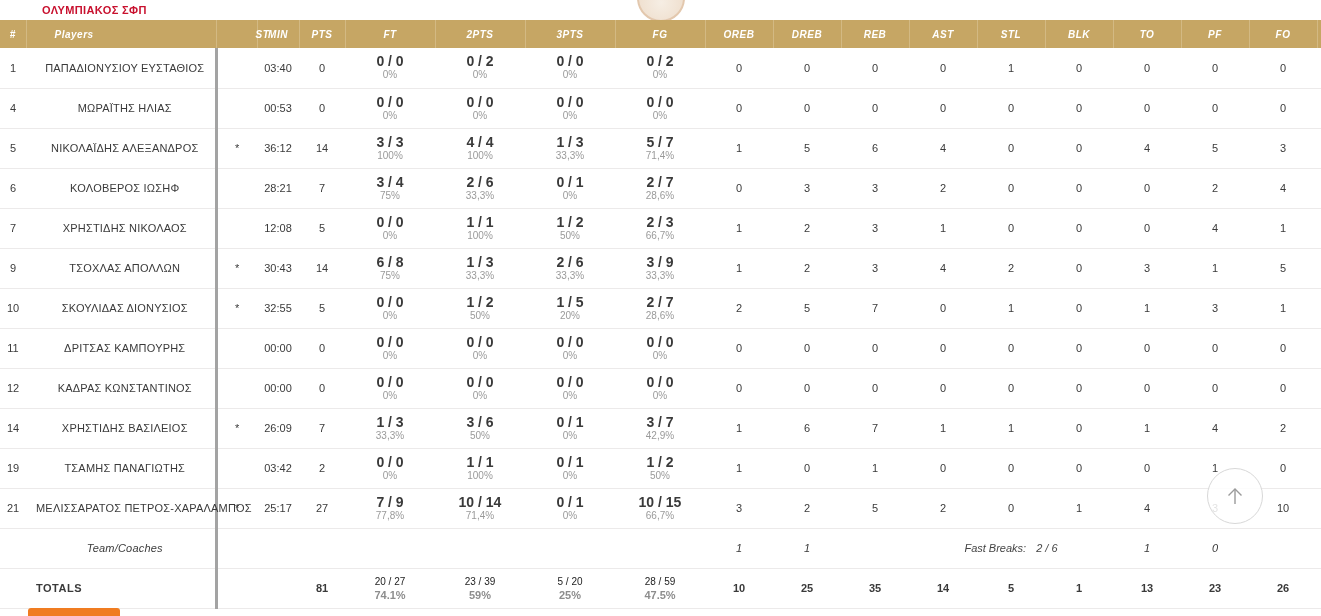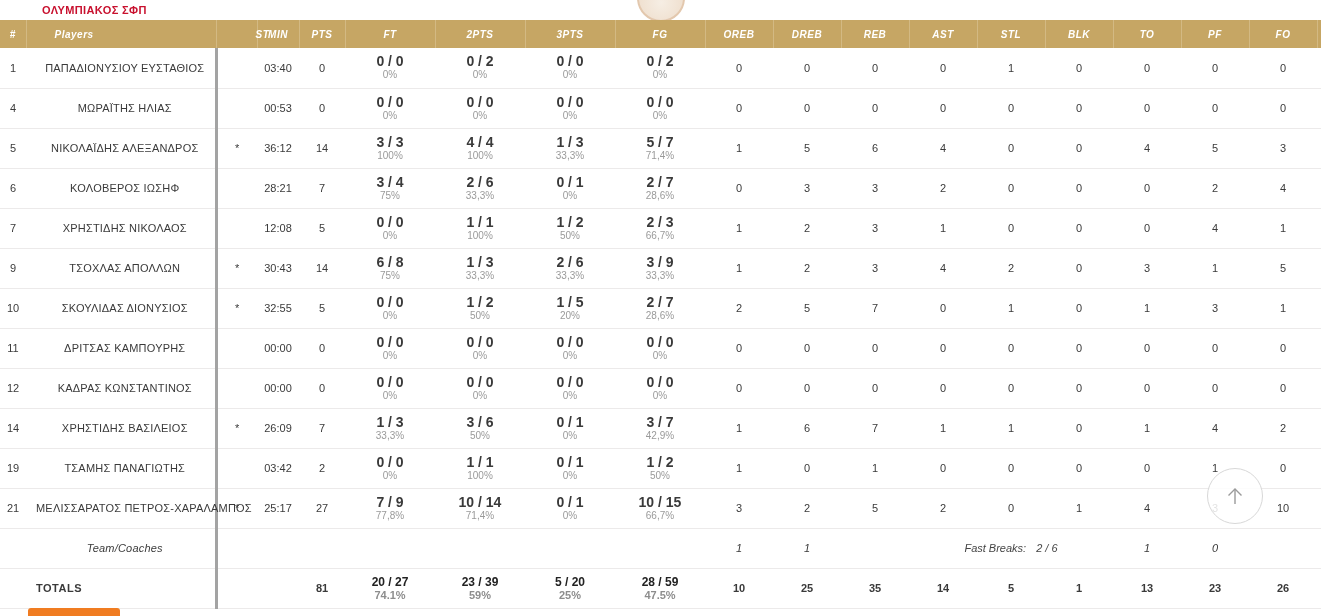--- a/index.html
+++ b/index.html
@@ -114,21 +114,21 @@
 
   
   tr.totals-row td {
     height: 42px;
     font-size: 12px;
     font-weight: bold;
     color: #222;
     border-bottom: none;
   }
   tr.totals-row td.name { text-align: left; padding-left: 10px; letter-spacing: 0.5px; }
-  tr.totals-row .made { font-weight: bold; font-size: 12px; color: #222; }
+  tr.totals-row .made { font-weight: normal; font-size: 10px; color: #222; }
   tr.totals-row .pct  { font-weight: bold; color: #8d8d8d; font-size: 11px; }
 
   
   .scroll-top {
     position: absolute;
     right: 58px;
     top: 468px;
     width: 56px; height: 56px;
     border-radius: 50%;
     border: 1px solid #d8d8d8;

